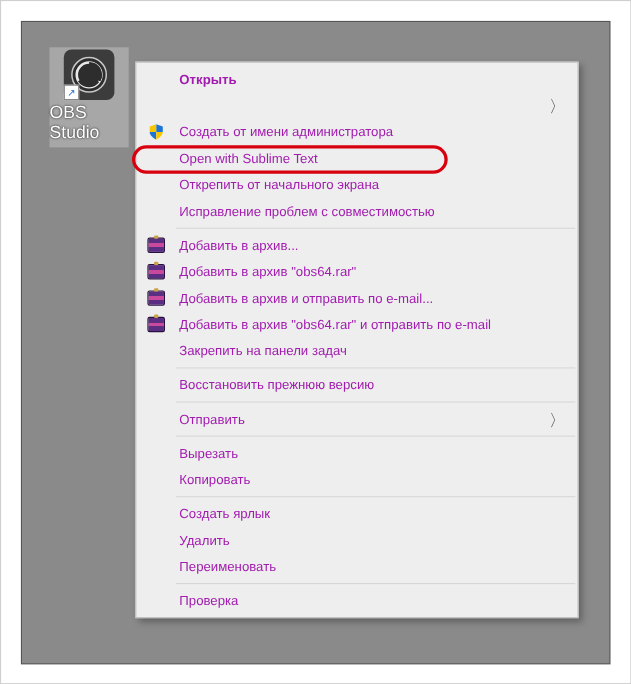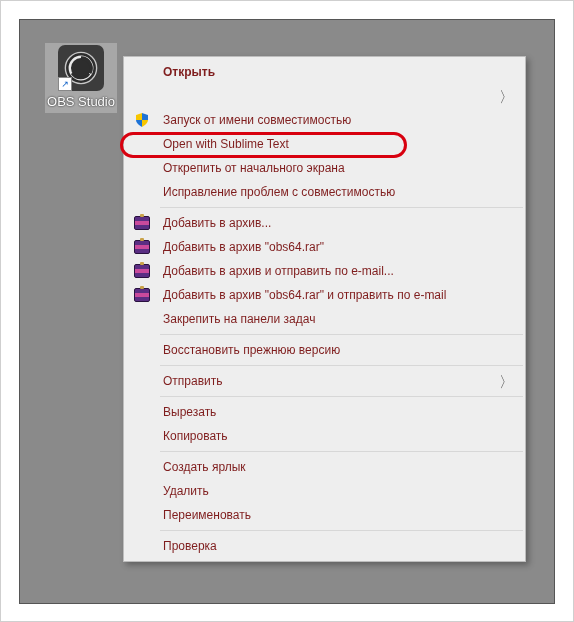--- a/index.html
+++ b/index.html
@@ -53,21 +53,21 @@
     width: 14px; height: 14px;
     background: #fff;
     border: 1px solid #888;
     font-size: 9px;
     line-height: 12px;
     text-align: center;
     color: #1464c8;
   }
   .desk-icon-label {
     color: #fff;
-    font-size: 13px;
+    font-size: 16px;
     margin-top: 3px;
     text-shadow: 0 0 2px #000;
   }
   
   .context-menu {
     position: absolute;
     left: 103px;
     top: 36px;
     width: 403px;
     background: #eeeeee;
@@ -85,21 +85,21 @@
   .menu-row .icon-slot {
     width: 22px;
     display: flex;
     justify-content: center;
     align-items: center;
     flex: 0 0 22px;
   }
   .menu-row .label {
     flex: 1;
     padding-left: 10px;
-    color: #7f1d1d;
+    color: #a21caf;
     white-space: nowrap;
   }
   .menu-row.bold .label { font-weight: 600; }
   .menu-row .arrow {
     position: absolute;
     right: 10px;
     top: 4px;
     font-size: 15px;
     color: #555;
     font-family: inherit;
@@ -175,21 +175,21 @@
       <div class="menu-row" id="row-admin">
         <span class="icon-slot">
           <svg class="shield-ico" viewBox="0 0 16 16">
             <path d="M8 1 L14 3 V8 C14 12 8 15 8 15 C8 15 2 12 2 8 V3 Z" fill="#fff" stroke="none"></path>
             <path d="M8 1 L14 3 V8 H8 Z" fill="#1e73d6"></path>
             <path d="M8 1 L2 3 V8 H8 Z" fill="#f7c600"></path>
             <path d="M2 8 H8 V15 C8 15 2 12 2 8" fill="#1e73d6"></path>
             <path d="M14 8 H8 V15 C8 15 14 12 14 8" fill="#f7c600"></path>
           </svg>
         </span>
-        <span class="label">Запуск от имени совместимостью</span>
+        <span class="label">Создать от имени администратора</span>
       </div>
       <div class="menu-row">
         <span class="icon-slot"></span>
         <span class="label">Open with Sublime Text</span>
       </div>
       <div class="menu-row">
         <span class="icon-slot"></span>
         <span class="label">Открепить от начального экрана</span>
       </div>
       <div class="menu-row">

